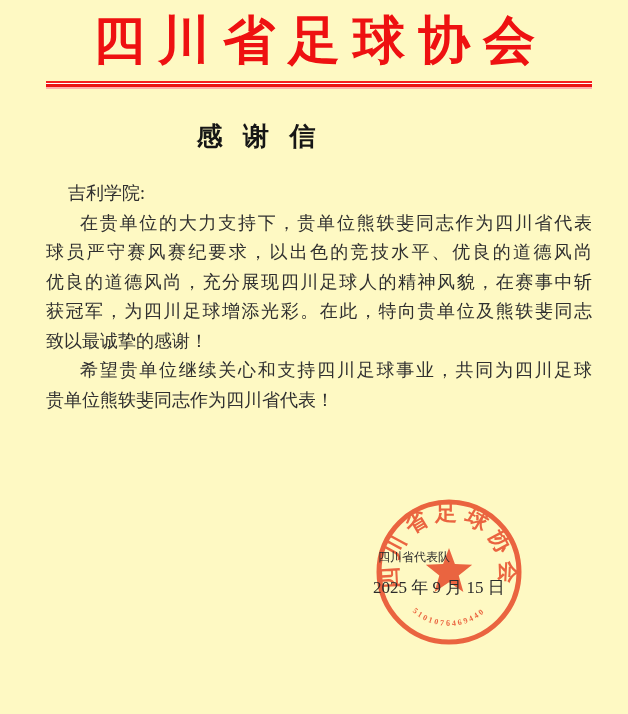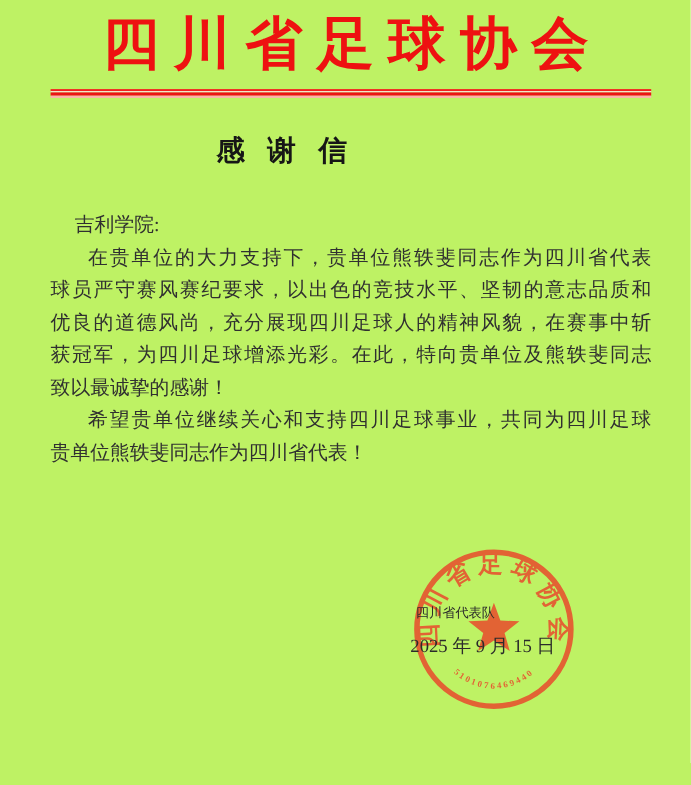--- a/index.html
+++ b/index.html
@@ -4,21 +4,21 @@
 <style>
   html, body {
     margin: 0;
     padding: 0;
     background: #ffffff;
   }
   .page {
     position: relative;
     width: 628px;
     height: 714px;
-    background: #bef264;
+    background: #fef9c3;
     overflow: hidden;
     font-family: "Liberation Serif", "DejaVu Serif", serif;
   }
   
   .org-name {
     position: absolute;
     top: 10px;
     left: 0;
     width: 628px;
     text-align: center;
@@ -49,21 +49,21 @@
     text-align: center;
     font-size: 26px;
     font-weight: bold;
     color: #161616;
     word-spacing: 14px;
     white-space: pre;
   }
   
   .body-block {
     position: absolute;
-    top: 190px;
+    top: 179px;
     left: 46px;
     width: 546px;
     color: #303030;
     font-size: 18px;
   }
   .line {
     height: 29.5px;
     line-height: 29.5px;
     white-space: nowrap;
   }
@@ -135,21 +135,21 @@
     <div class="rgap"></div>
     <div class="r2"></div>
     <div class="r3"></div>
   </div>
 
   <div class="letter-title">感 谢 信</div>
 
   <div class="body-block">
     <div class="line sal">吉利学院:</div>
     <div class="line ind jl">在贵单位的大力支持下，贵单位熊轶斐同志作为四川省代表</div>
-    <div class="line jl">球员严守赛风赛纪要求，以出色的竞技水平、坚韧的意志品质和</div>
+    <div class="line jl">球员严守赛风赛纪要求，以出色的竞技水平、优良的道德风尚</div>
     <div class="line jl">优良的道德风尚，充分展现四川足球人的精神风貌，在赛事中斩</div>
     <div class="line jl">获冠军，为四川足球增添光彩。在此，特向贵单位及熊轶斐同志</div>
     <div class="line">致以最诚挚的感谢！</div>
     <div class="line ind jl">希望贵单位继续关心和支持四川足球事业，共同为四川足球</div>
     <div class="line">贵单位熊轶斐同志作为四川省代表！</div>
   </div>
 
 
   <svg class="seal" viewBox="0 0 160 160" xmlns="http://www.w3.org/2000/svg">
     <defs>

